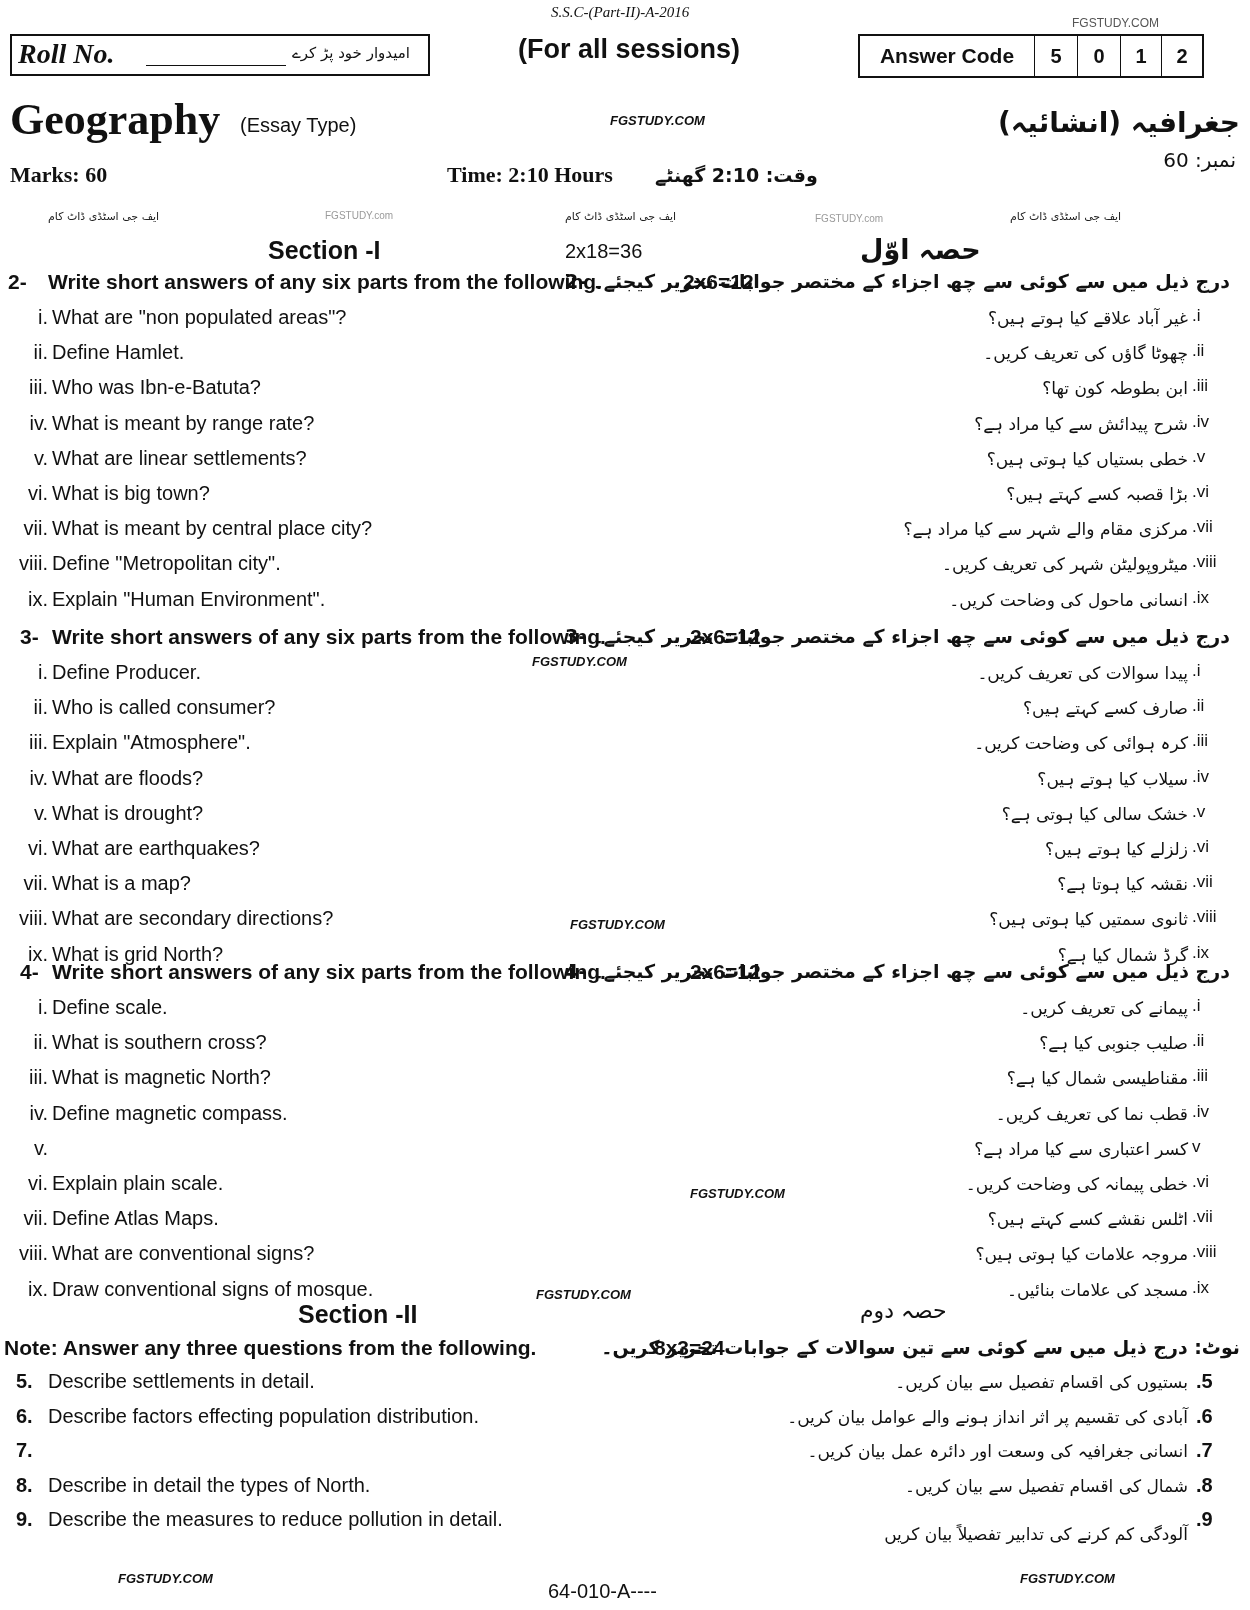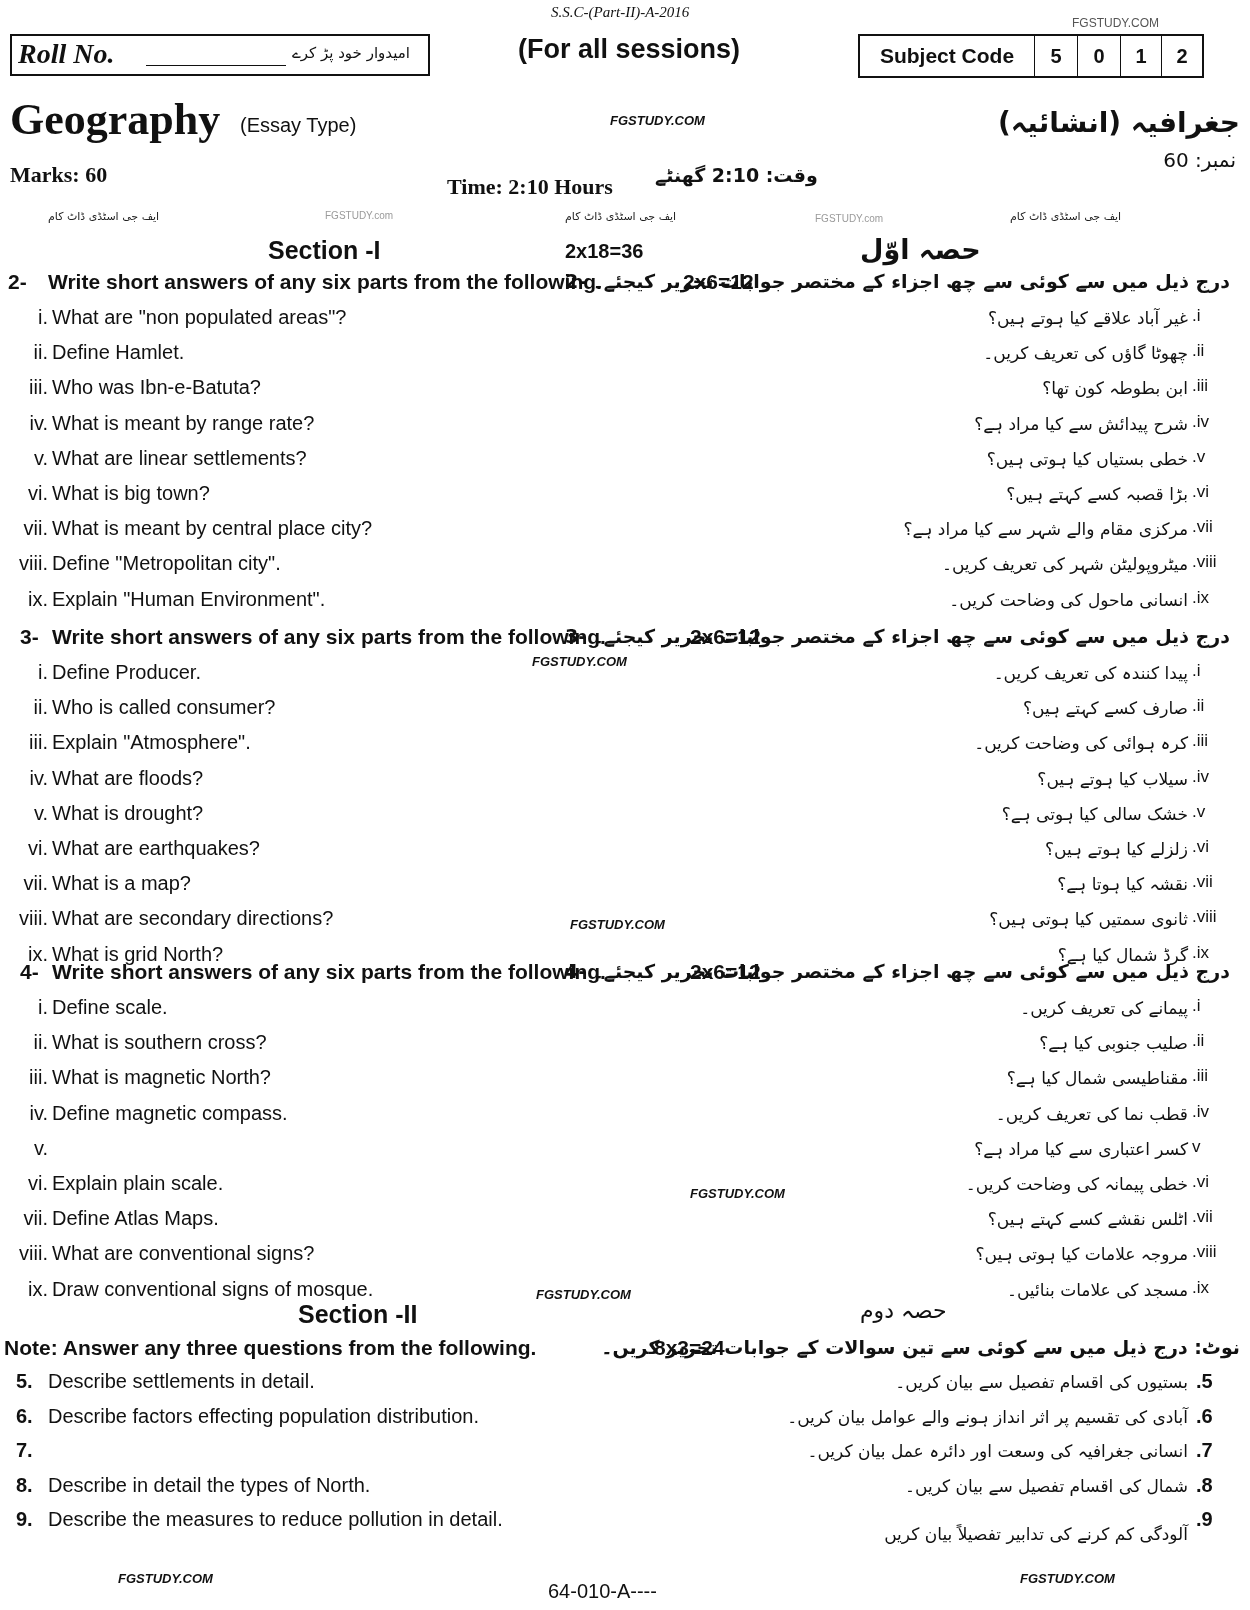--- a/index.html
+++ b/index.html
@@ -24,45 +24,45 @@
 <div class="abs" style="left:518px;top:34px;font-size:27px;font-weight:bold;">(For all sessions)</div>
 <div class="abs wm" style="left:1072px;top:16px;color:#555;font-size:12px;">FGSTUDY.COM</div>
 
 <div class="roll-box">
   <span class="abs serif" style="left:6px;top:2px;font-size:28px;font-weight:bold;font-style:italic;">Roll No.</span>
   <span class="abs" style="left:134px;top:29px;width:140px;border-bottom:1px solid #111;"></span>
   <span class="abs urdu" style="left:280px;top:8px;font-size:15px;">امیدوار خود پڑ کرے</span>
 </div>
 
 <div class="subj">
-  <div style="width:174px;font-size:21px;">Subject Code</div>
+  <div style="width:174px;font-size:21px;">Answer Code</div>
   <div style="width:42px;">5</div>
   <div style="width:42px;">0</div>
   <div style="width:40px;">1</div>
   <div style="width:40px;">2</div>
 </div>
 
 <div class="abs serif" style="left:10px;top:94px;font-size:44px;font-weight:bold;">Geography</div>
 <div class="abs" style="left:240px;top:114px;font-size:20px;">(Essay Type)</div>
 <div class="abs wmb" style="left:610px;top:113px;">FGSTUDY.COM</div>
 <div class="abs urdu" style="right:10px;top:106px;font-size:28px;font-weight:bold;">جغرافیہ (انشائیہ)</div>
 
 <div class="abs serif" style="left:10px;top:162px;font-size:22px;font-weight:bold;">Marks:  60</div>
-<div class="abs serif" style="left:447px;top:162px;font-size:22px;font-weight:bold;margin-top:12px;">Time: 2:10 Hours</div>
+<div class="abs serif" style="left:447px;top:162px;font-size:22px;font-weight:bold;">Time: 2:10 Hours</div>
 <div class="abs urdu" style="left:640px;top:164px;font-size:19px;font-weight:bold;margin-left:15px;">وقت: 2:10 گھنٹے</div>
 <div class="abs urdu" style="right:14px;top:148px;font-size:20px;">نمبر: 60</div>
 
 <div class="abs urdu wm" style="left:48px;top:210px;font-size:11px;color:#222;">ایف جی اسٹڈی ڈاٹ کام</div>
 <div class="abs wm" style="left:325px;top:210px;">FGSTUDY.com</div>
 <div class="abs urdu wm" style="left:565px;top:210px;font-size:11px;color:#222;">ایف جی اسٹڈی ڈاٹ کام</div>
 <div class="abs wm" style="left:815px;top:213px;">FGSTUDY.com</div>
 <div class="abs urdu wm" style="left:1010px;top:210px;font-size:11px;color:#222;">ایف جی اسٹڈی ڈاٹ کام</div>
 
 <div class="abs" style="left:268px;top:236px;font-size:25px;font-weight:bold;">Section -I</div>
-<div class="abs" style="left:565px;top:240px;font-size:20px;font-weight:bold;">2x18=36</div>
+<div class="abs" style="left:565px;top:240px;font-size:20px;font-weight:normal;">2x18=36</div>
 <div class="abs urdu" style="left:860px;top:234px;font-size:27px;font-weight:bold;">حصہ اوّل</div>
 
 <div id="sec1">
     <div class="row" style="top: 270px;">
       <span class="abs q-head" style="left:8px;top:0">2-</span>
       <span class="abs q-head" style="left:48px;top:0">Write short answers of any six parts from the following.</span>
       <span class="abs q-head" style="left:683px;top:0">2x6=12</span>
       <span class="abs urdu q-head" style="right:20px;top:0;font-size:19px">درج ذیل میں سے کوئی سے چھ اجزاء کے مختصر جوابات تحریر کیجئے۔ -2</span>
     </div>
     <div class="row" style="top: 306px;">
@@ -121,21 +121,21 @@
     </div>
     <div class="row" style="top: 625px;">
       <span class="abs q-head" style="left:20px;top:0">3-</span>
       <span class="abs q-head" style="left:52px;top:0">Write short answers of any six parts from the following.</span>
       <span class="abs q-head" style="left:690px;top:0">2x6=12</span>
       <span class="abs urdu q-head" style="right:20px;top:0;font-size:19px">درج ذیل میں سے کوئی سے چھ اجزاء کے مختصر جوابات تحریر کیجئے۔ -3</span>
     </div>
     <div class="row" style="top: 661px;">
       <span class="abs q-en" style="right:1202px;top:0;text-align:right">i.</span>
       <span class="abs q-en" style="left:52px;top:0">Define Producer.</span>
-      <span class="abs urdu" style="right:62px;top:2px">پیدا کنندہ کی تعریف کریں۔</span>
+      <span class="abs urdu" style="right:62px;top:2px">پیدا سوالات کی تعریف کریں۔</span>
       <span class="abs q-en" style="left:1192px;top:0;font-size:17px">.i</span>
     </div>
     <div class="row" style="top: 696.2px;">
       <span class="abs q-en" style="right:1202px;top:0;text-align:right">ii.</span>
       <span class="abs q-en" style="left:52px;top:0">Who is called consumer?</span>
       <span class="abs urdu" style="right:62px;top:2px">صارف کسے کہتے ہیں؟</span>
       <span class="abs q-en" style="left:1192px;top:0;font-size:17px">.ii</span>
     </div>
     <div class="row" style="top: 731.4px;">
       <span class="abs q-en" style="right:1202px;top:0;text-align:right">iii.</span>

